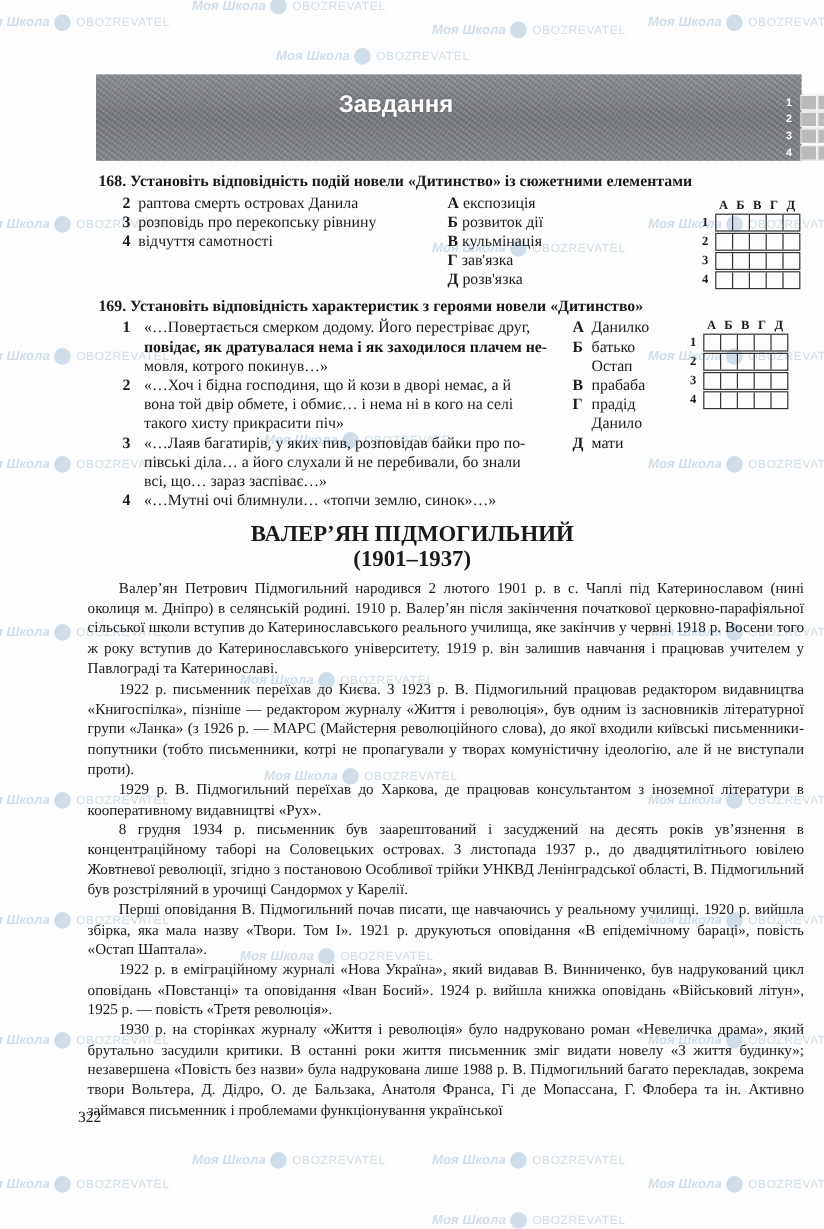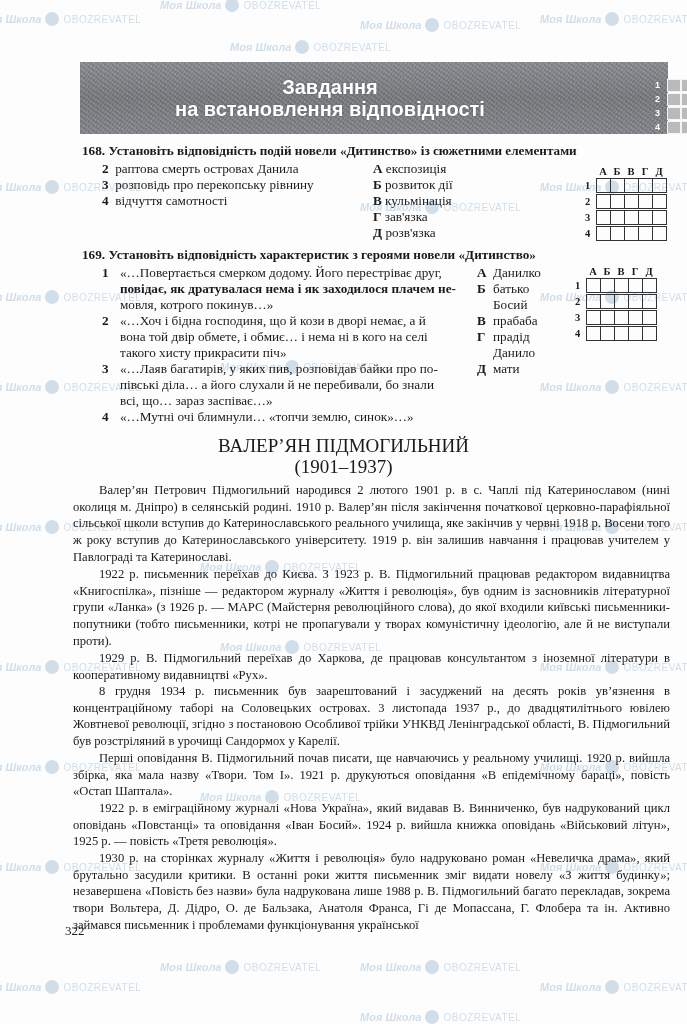--- a/index.html
+++ b/index.html
@@ -64,21 +64,21 @@
     width: 14px; text-align: center; font-size: 10.5px; font-weight: bold;
   }
   .agrid .row { display: flex; align-items: center; height: 16px; }
   .agrid .row .n { width: 11px; font-size: 10.5px; font-weight: bold; }
   .agrid .cells { display: flex; border: 1px solid #333; }
   .agrid .cells span { width: 13px; height: 13px; border-right: 1px solid #333; }
   .agrid .cells span:last-child { border-right: none; }
 
   .bio-title {
     position: absolute; left: 0; width: 687px; text-align: center;
-    font-weight: normal; font-size: 19px; line-height: 22px;
+    font-weight: bold; font-size: 19px; line-height: 22px;
   }
   .para {
     position: absolute; left: 73px; width: 597px; font-size: 12.6px;
     line-height: 16.7px; text-align: justify; text-indent: 26px;
   }
   .pagenum { position: absolute; left: 65px; top: 923px; font-size: 13px; }
 </style>
 </head>
 <body>
 
@@ -230,21 +230,20 @@
     </div>
     <div class="wm" style="left: 360px; top: 1010px;">
       <span class="school">Моя Школа</span>
       <span class="circ"></span>
       <span class="brand">OBOZREVATEL</span>
     </div>
   </div>
 
 <div class="banner">
   <div class="banner-title l1">Завдання</div>
-  <div class="banner-title l2">на встановлення відповідності</div>
   <div class="bgrid">
     <div class="hdr">
       <span>А</span>
       <span>Б</span>
 
     </div>
     <div class="row">
         <span class="n">1</span>
         <span class="c"></span>
         <span class="c"></span>
@@ -373,21 +372,21 @@
   <div style="display:flex;">
       <span class="qnum" style="width:16px;">А</span>
       <div>
         <div>Данилко</div>
       </div>
     </div>
   <div style="display:flex;">
       <span class="qnum" style="width:16px;">Б</span>
       <div>
         <div>батько</div>
-        <div>Босий</div>
+        <div>Остап</div>
       </div>
     </div>
   <div style="display:flex;">
       <span class="qnum" style="width:16px;">В</span>
       <div>
         <div>прабаба</div>
       </div>
     </div>
   <div style="display:flex;">
       <span class="qnum" style="width:16px;">Г</span>

